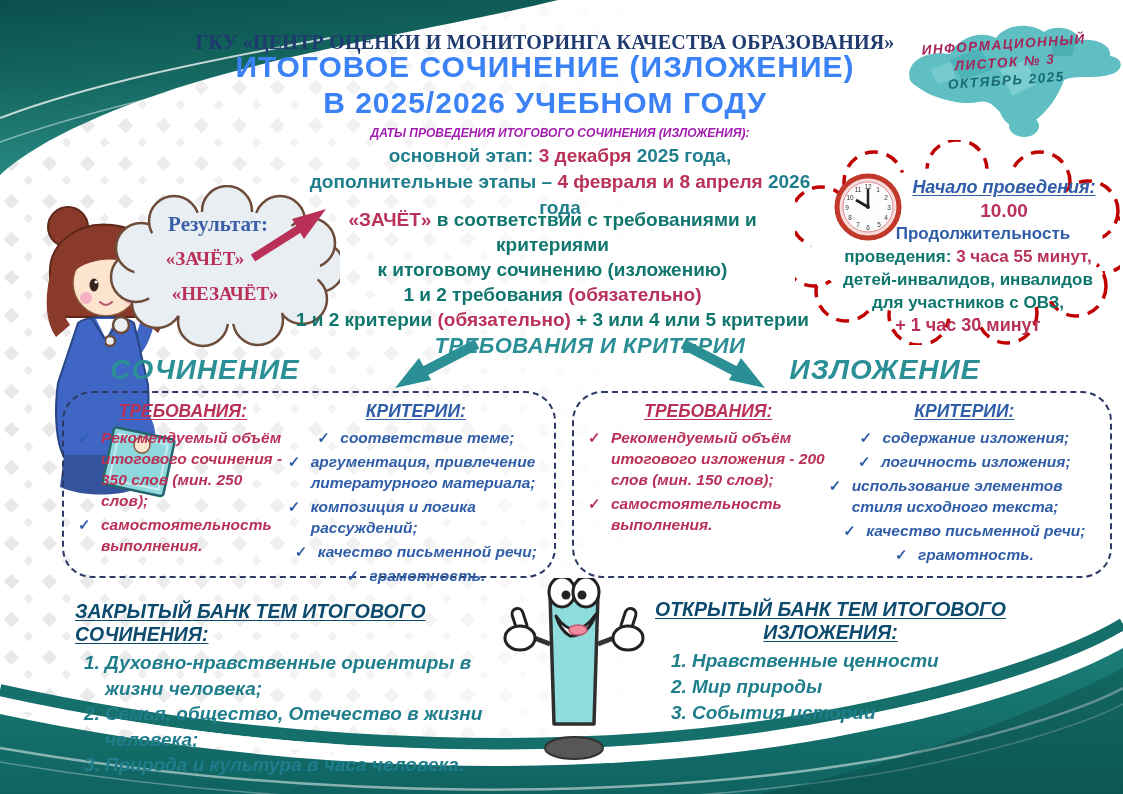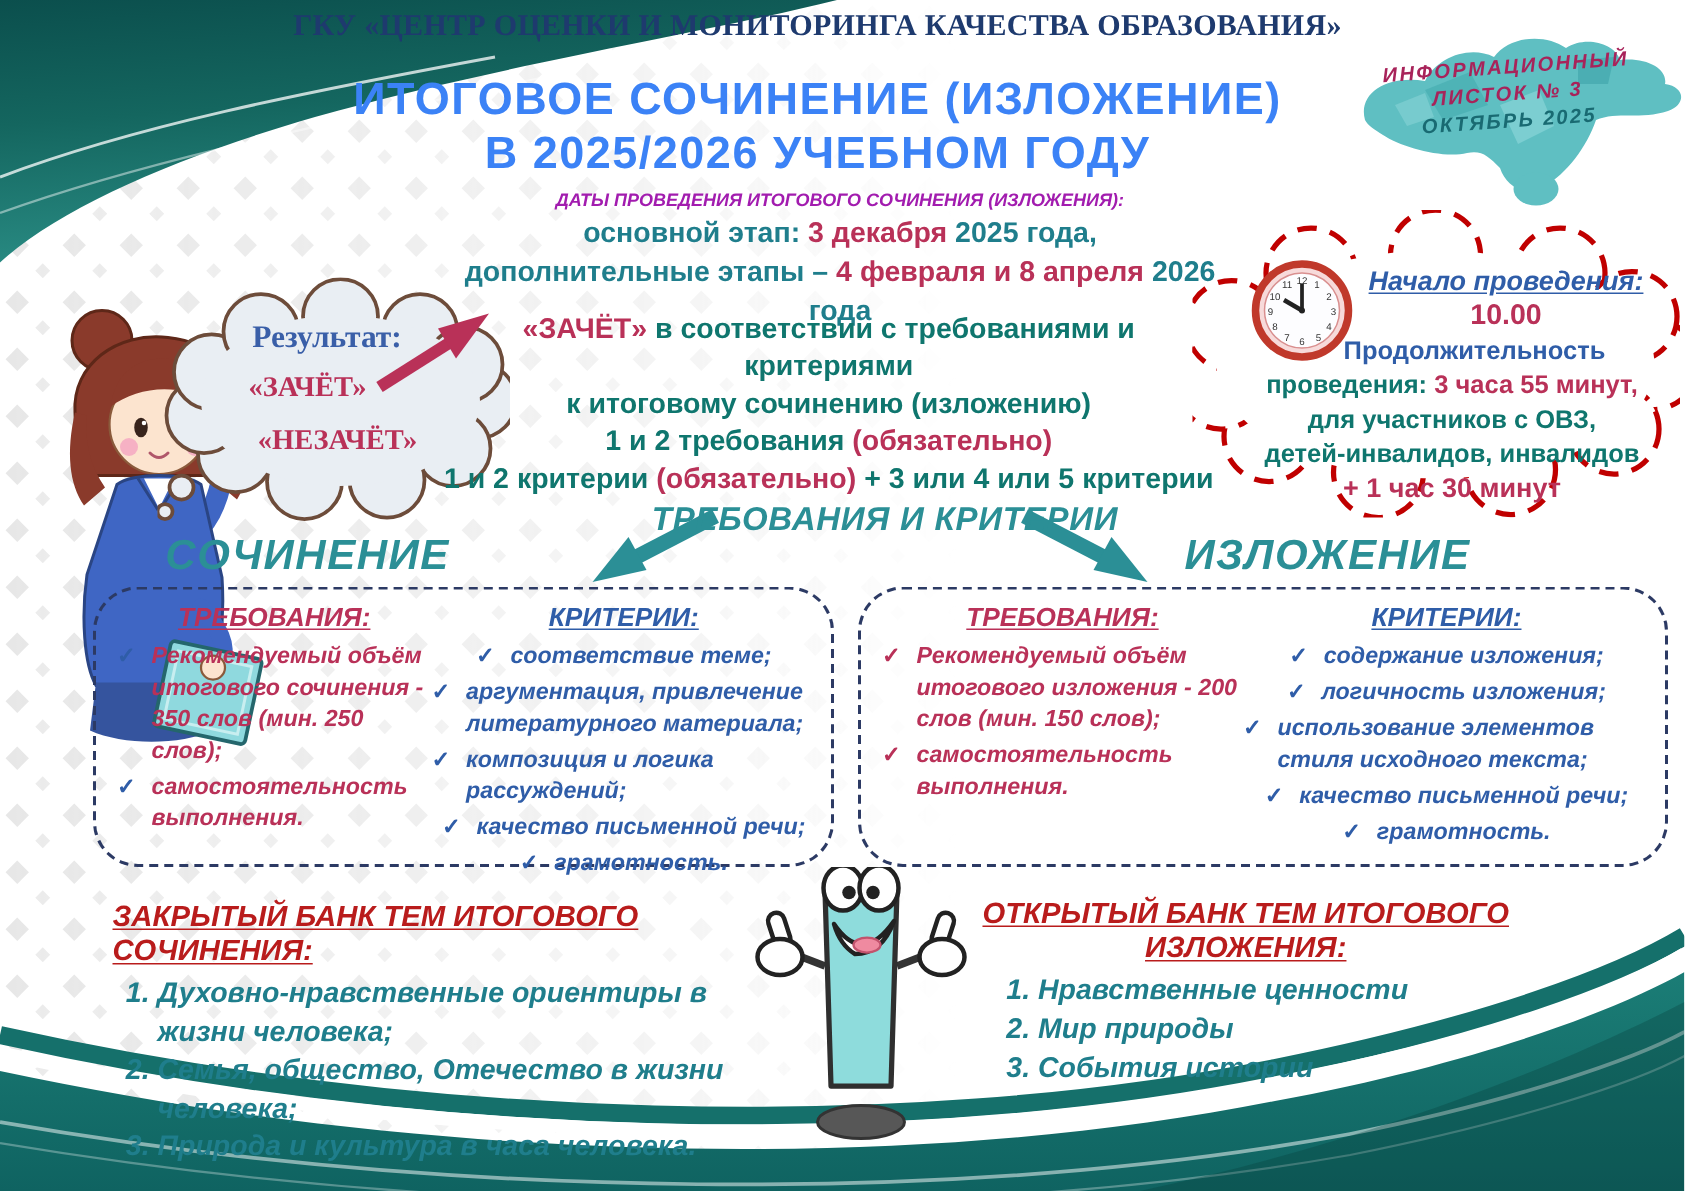--- a/index.html
+++ b/index.html
@@ -7,21 +7,21 @@
   .poster {
     position: relative; width: 1123px; height: 794px;
     overflow: hidden; background: #ffffff;
     font-family: "Liberation Sans", sans-serif;
   }
   .abs { position: absolute; }
   svg.layer { position:absolute; left:0; top:0; z-index:0; }
   .z1 { z-index:1; } .z2 { z-index:2; }
 
   
-  .org-title { left:150px; top:6px; width:790px; text-align:center;
+  .org-title { left:150px; top:31px; width:790px; text-align:center;
     font-family:"Liberation Serif", serif; font-weight:bold; font-size:20px;
     color:#1e3a6e; letter-spacing:.2px; }
   .main-title { left:150px; width:790px; text-align:center; font-weight:bold;
     font-size:30px; color:#3b82f6; letter-spacing:1px; }
   .mt1 { top:50px; } .mt2 { top:86px; }
 
   
   .map-text { left:898px; top:36px; width:214px; text-align:center;
     transform:rotate(-4deg); line-height:18px; font-weight:bold; font-style:italic;
     font-size:13.5px; letter-spacing:1.5px; }
@@ -73,21 +73,21 @@
   .col-title { text-align:center; font-weight:bold; font-style:italic; font-size:17.5px;
     text-decoration:underline; text-underline-offset:2px; margin-bottom:5px; }
   .req-title { color:#b93158; } .crit-title { color:#2f5da8; }
   .item { display:flex; gap:8px; font-weight:bold; font-style:italic;
     font-size:15.5px; line-height:21px; margin-bottom:3px; }
   .check { width:15px; flex:none; font-style:normal; font-size:15px; }
   .check-blue { color:#2f5da8; } .check-crimson { color:#b93158; }
   .req-text { color:#b93158; } .crit-text { color:#2f5da8; }
 
   
-  .bank-title { font-weight:bold; font-style:italic; font-size:19.5px; color:#b91c1c;
+  .bank-title { font-weight:bold; font-style:italic; font-size:19.5px; color:#0c4a6e;
     text-decoration:underline; text-underline-offset:2px; }
   .closed-bank { left:75px; top:600px; width:455px; }
   .closed-bank ol, .open-bank ol { font-weight:bold; font-style:italic; font-size:19px;
     color:#1f7e8c; line-height:25.5px; padding-left:30px; margin-top:4px; }
   .open-bank { left:648px; top:598px; width:365px; }
   .open-bank .bank-title { display:block; text-align:center; }
   .open-bank ol { padding-left:44px; line-height:26px; }
 </style>
 </head>
 <body>
@@ -267,22 +267,22 @@
       <line x1="73" y1="67" x2="61" y2="60" stroke="#222" stroke-width="3"></line>
       <circle cx="73" cy="67" r="2" fill="#222"></circle>
     </g>
   </svg>
 
   <div class="abs timing z2">
     <div class="t1">Начало проведения:</div>
     <div class="t2">10.00</div>
     <div class="t3">Продолжительность</div>
     <div><span class="blue">проведения: </span><span class="crimson">3 часа 55 минут,</span></div>
+    <div class="blue">детей-инвалидов, инвалидов</div>
     <div class="blue">для участников с ОВЗ,</div>
-    <div class="blue">детей-инвалидов, инвалидов</div>
     <div class="t7">+ 1 час 30 минут</div>
   </div>
 
   <div class="abs tk-header z2">ТРЕБОВАНИЯ И КРИТЕРИИ</div>
   <svg class="abs z1" style="left:365px; top:338px;" width="430" height="55" viewBox="0 0 430 55">
     <line x1="112" y1="6" x2="58" y2="34" stroke="#2b8f96" stroke-width="10"></line>
     <polygon points="30,50 66,42 54,20" fill="#2b8f96"></polygon>
     <line x1="318" y1="6" x2="372" y2="34" stroke="#2b8f96" stroke-width="10"></line>
     <polygon points="400,50 364,42 376,20" fill="#2b8f96"></polygon>
   </svg>

